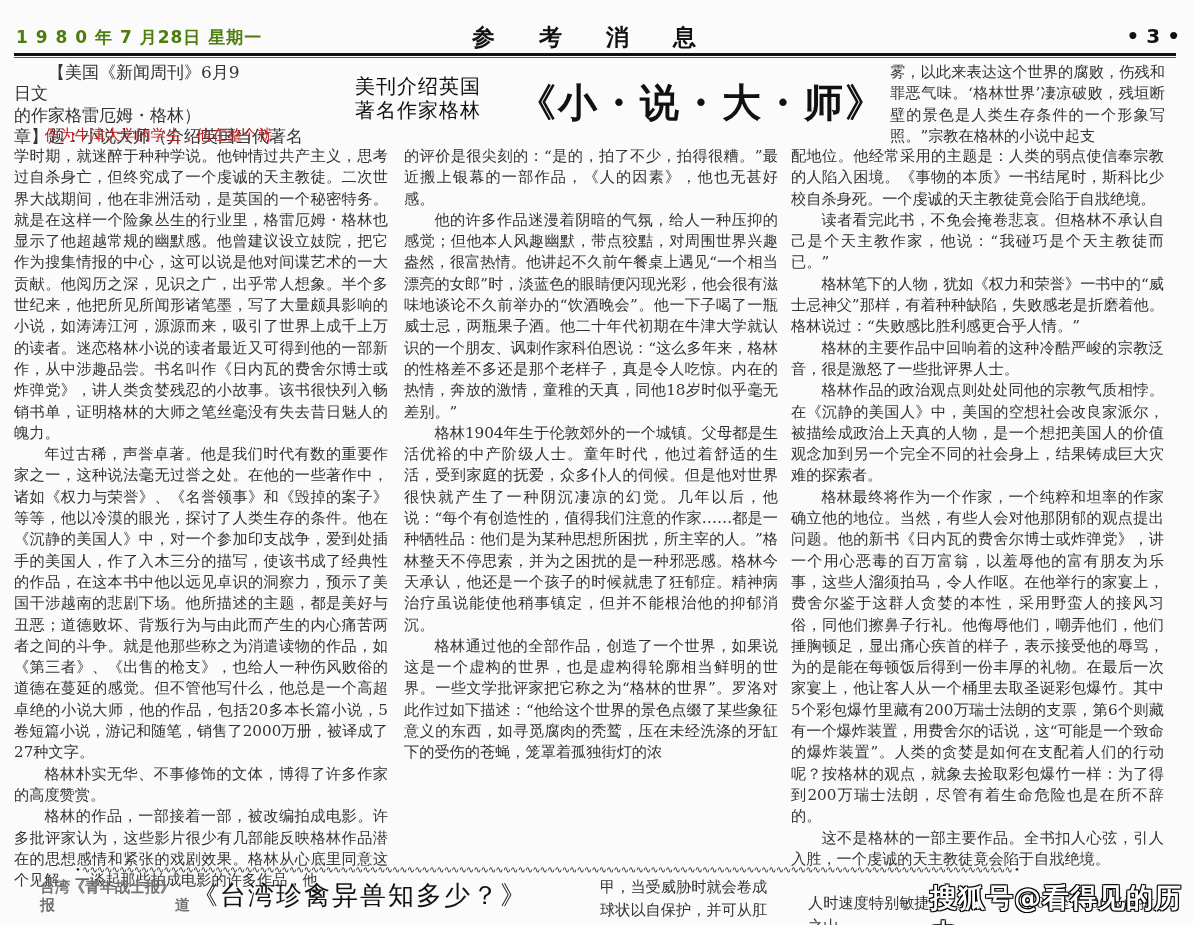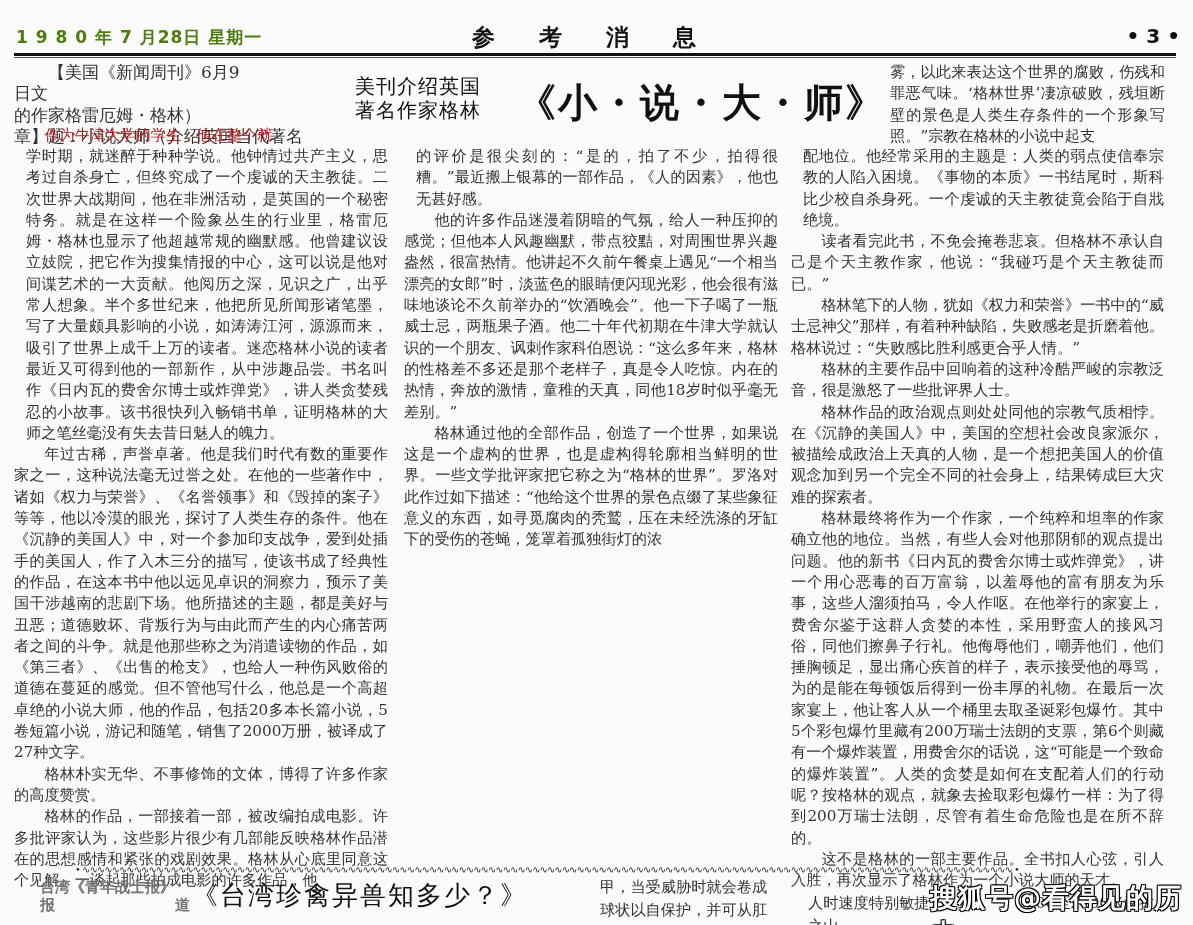--- a/index.html
+++ b/index.html
@@ -7,21 +7,21 @@
          font-family:"DejaVu Serif","Liberation Serif",serif; color:#2a2a2a; }
   .masthead { position:absolute; left:14px; top:22px; width:1170px; height:30px; }
   .mh-date { position:absolute; left:2px; top:4px; font-size:17px; font-weight:bold; letter-spacing:1px; color:#4d7c0f; font-family:"DejaVu Sans",sans-serif; }
   .mh-title { position:absolute; left:458px; top:0; font-size:23px; font-weight:bold; letter-spacing:44px; color:#111; font-family:"DejaVu Sans",sans-serif; }
   .mh-page { position:absolute; right:4px; top:2px; font-size:20px; font-weight:bold; color:#111; font-family:"DejaVu Sans",sans-serif; }
   .rule { position:absolute; left:14px; top:53px; width:1162px; height:3px; background:#111; }
   .rule2 { position:absolute; left:14px; top:57px; width:1162px; height:1px; background:#555; }
 
   .col { position:absolute; font-size:15.2px; line-height:21.3px; text-align:justify; color:#333; }
   .col p { margin:0; text-indent:2em; }
-  .col p.noind { text-indent:0;margin-left:12px; }
+  .col p.noind { text-indent:0; }
   .col1 { left:14px; top:146px; width:374px; }
   .col2 { left:404px; top:146px; width:374px; }
   .col3 { left:791px; top:146px; width:373px; }
   .intro { position:absolute; left:14px; top:62px; width:240px; font-size:17px; line-height:21.3px; color:#333; }
   .intro p { margin:0; }
   .intro .first { text-indent:2em; }
   .col3top { position:absolute; left:890px; top:62px; width:275px; font-size:15.2px; line-height:21.3px; color:#333; text-align:justify; }
   .col1lead { position:absolute; left:14px; top:125px; width:280px; font-size:15.2px; line-height:21.3px; color:#b91c1c; text-indent:2em; }
 
   .head-sub { position:absolute; left:355px; top:74px; font-size:20px; line-height:24px; color:#111; font-family:"DejaVu Serif",serif; letter-spacing:1px; }
@@ -67,31 +67,32 @@
 <div class="col col1">
   <p class="noind">学时期，就迷醉于种种学说。他钟情过共产主义，思考过自杀身亡，但终究成了一个虔诚的天主教徒。二次世界大战期间，他在非洲活动，是英国的一个秘密特务。就是在这样一个险象丛生的行业里，格雷厄姆・格林也显示了他超越常规的幽默感。他曾建议设立妓院，把它作为搜集情报的中心，这可以说是他对间谍艺术的一大贡献。他阅历之深，见识之广，出乎常人想象。半个多世纪来，他把所见所闻形诸笔墨，写了大量颇具影响的小说，如涛涛江河，源源而来，吸引了世界上成千上万的读者。迷恋格林小说的读者最近又可得到他的一部新作，从中涉趣品尝。书名叫作《日内瓦的费舍尔博士或炸弹党》，讲人类贪婪残忍的小故事。该书很快列入畅销书单，证明格林的大师之笔丝毫没有失去昔日魅人的魄力。</p>
   <p>年过古稀，声誉卓著。他是我们时代有数的重要作家之一，这种说法毫无过誉之处。在他的一些著作中，诸如《权力与荣誉》、《名誉领事》和《毁掉的案子》等等，他以冷漠的眼光，探讨了人类生存的条件。他在《沉静的美国人》中，对一个参加印支战争，爱到处插手的美国人，作了入木三分的描写，使该书成了经典性的作品，在这本书中他以远见卓识的洞察力，预示了美国干涉越南的悲剧下场。他所描述的主题，都是美好与丑恶；道德败坏、背叛行为与由此而产生的内心痛苦两者之间的斗争。就是他那些称之为消遣读物的作品，如《第三者》、《出售的枪支》，也给人一种伤风败俗的道德在蔓延的感觉。但不管他写什么，他总是一个高超卓绝的小说大师，他的作品，包括20多本长篇小说，5卷短篇小说，游记和随笔，销售了2000万册，被译成了27种文字。</p>
   <p>格林朴实无华、不事修饰的文体，博得了许多作家的高度赞赏。</p>
   <p>格林的作品，一部接着一部，被改编拍成电影。许多批评家认为，这些影片很少有几部能反映格林作品潜在的思想感情和紧张的戏剧效果。格林从心底里同意这个见解。一谈起那些拍成电影的许多作品，他</p>
 </div>
 
 <div class="col col2">
   <p class="noind">的评价是很尖刻的：“是的，拍了不少，拍得很糟。”最近搬上银幕的一部作品，《人的因素》，他也无甚好感。</p>
   <p>他的许多作品迷漫着阴暗的气氛，给人一种压抑的感觉；但他本人风趣幽默，带点狡黠，对周围世界兴趣盎然，很富热情。他讲起不久前午餐桌上遇见“一个相当漂亮的女郎”时，淡蓝色的眼睛便闪现光彩，他会很有滋味地谈论不久前举办的“饮酒晚会”。他一下子喝了一瓶威士忌，两瓶果子酒。他二十年代初期在牛津大学就认识的一个朋友、讽刺作家科伯恩说：“这么多年来，格林的性格差不多还是那个老样子，真是令人吃惊。内在的热情，奔放的激情，童稚的天真，同他18岁时似乎毫无差别。”</p>
+  <p>格林1904年生于伦敦郊外的一个城镇。父母都是生活优裕的中产阶级人士。童年时代，他过着舒适的生活，受到家庭的抚爱，众多仆人的伺候。但是他对世界很快就产生了一种阴沉凄凉的幻觉。几年以后，他说：“每个有创造性的，值得我们注意的作家……都是一种牺牲品：他们是为某种思想所困扰，所主宰的人。”格林整天不停思索，并为之困扰的是一种邪恶感。格林今天承认，他还是一个孩子的时候就患了狂郁症。精神病治疗虽说能使他稍事镇定，但并不能根治他的抑郁消沉。</p>
   <p>格林通过他的全部作品，创造了一个世界，如果说这是一个虚构的世界，也是虚构得轮廓相当鲜明的世界。一些文学批评家把它称之为“格林的世界”。罗洛对此作过如下描述：“他给这个世界的景色点缀了某些象征意义的东西，如寻觅腐肉的秃鹫，压在未经洗涤的牙缸下的受伤的苍蝇，笼罩着孤独街灯的浓</p>
 </div>
 
 <div class="col col3">
   <p class="noind">配地位。他经常采用的主题是：人类的弱点使信奉宗教的人陷入困境。《事物的本质》一书结尾时，斯科比少校自杀身死。一个虔诚的天主教徒竟会陷于自戕绝境。</p>
   <p>读者看完此书，不免会掩卷悲哀。但格林不承认自己是个天主教作家，他说：“我碰巧是个天主教徒而已。”</p>
   <p>格林笔下的人物，犹如《权力和荣誉》一书中的“威士忌神父”那样，有着种种缺陷，失败感老是折磨着他。格林说过：“失败感比胜利感更合乎人情。”</p>
   <p>格林的主要作品中回响着的这种冷酷严峻的宗教泛音，很是激怒了一些批评界人士。</p>
   <p>格林作品的政治观点则处处同他的宗教气质相悖。在《沉静的美国人》中，美国的空想社会改良家派尔，被描绘成政治上天真的人物，是一个想把美国人的价值观念加到另一个完全不同的社会身上，结果铸成巨大灾难的探索者。</p>
   <p>格林最终将作为一个作家，一个纯粹和坦率的作家确立他的地位。当然，有些人会对他那阴郁的观点提出问题。他的新书《日内瓦的费舍尔博士或炸弹党》，讲一个用心恶毒的百万富翁，以羞辱他的富有朋友为乐事，这些人溜须拍马，令人作呕。在他举行的家宴上，费舍尔鉴于这群人贪婪的本性，采用野蛮人的接风习俗，同他们擦鼻子行礼。他侮辱他们，嘲弄他们，他们捶胸顿足，显出痛心疾首的样子，表示接受他的辱骂，为的是能在每顿饭后得到一份丰厚的礼物。在最后一次家宴上，他让客人从一个桶里去取圣诞彩包爆竹。其中5个彩包爆竹里藏有200万瑞士法朗的支票，第6个则藏有一个爆炸装置，用费舍尔的话说，这“可能是一个致命的爆炸装置”。人类的贪婪是如何在支配着人们的行动呢？按格林的观点，就象去捡取彩包爆竹一样：为了得到200万瑞士法朗，尽管有着生命危险也是在所不辞的。</p>
-  <p>这不是格林的一部主要作品。全书扣人心弦，引人入胜，再次显示了格林作为一个小说大师的天才。</p>
+  <p>这不是格林的一部主要作品。全书扣人心弦，引人入胜，一个虔诚的天主教徒竟会陷于自戕绝境。</p>
 </div>
 
 <div class="wavy">• ∿∿∿∿∿∿∿∿∿∿∿∿∿∿∿∿∿∿∿∿∿∿∿∿∿∿∿∿∿∿∿∿∿∿∿∿∿∿∿∿∿∿∿∿∿∿∿∿∿∿∿∿∿∿∿∿∿∿∿∿∿∿∿∿∿∿∿∿∿∿∿∿∿∿∿∿∿∿∿∿∿∿∿∿∿∿∿∿∿∿∿∿∿∿∿∿∿∿∿∿∿∿∿∿∿∿∿∿∿∿∿∿∿∿∿∿∿∿∿∿∿∿∿∿∿∿ •</div>
 
 <div class="sec2-src">
   <div>台湾《青年战士报》</div>
   <div class="l2">
     <span>报</span>
     <span>道</span>
   </div>

